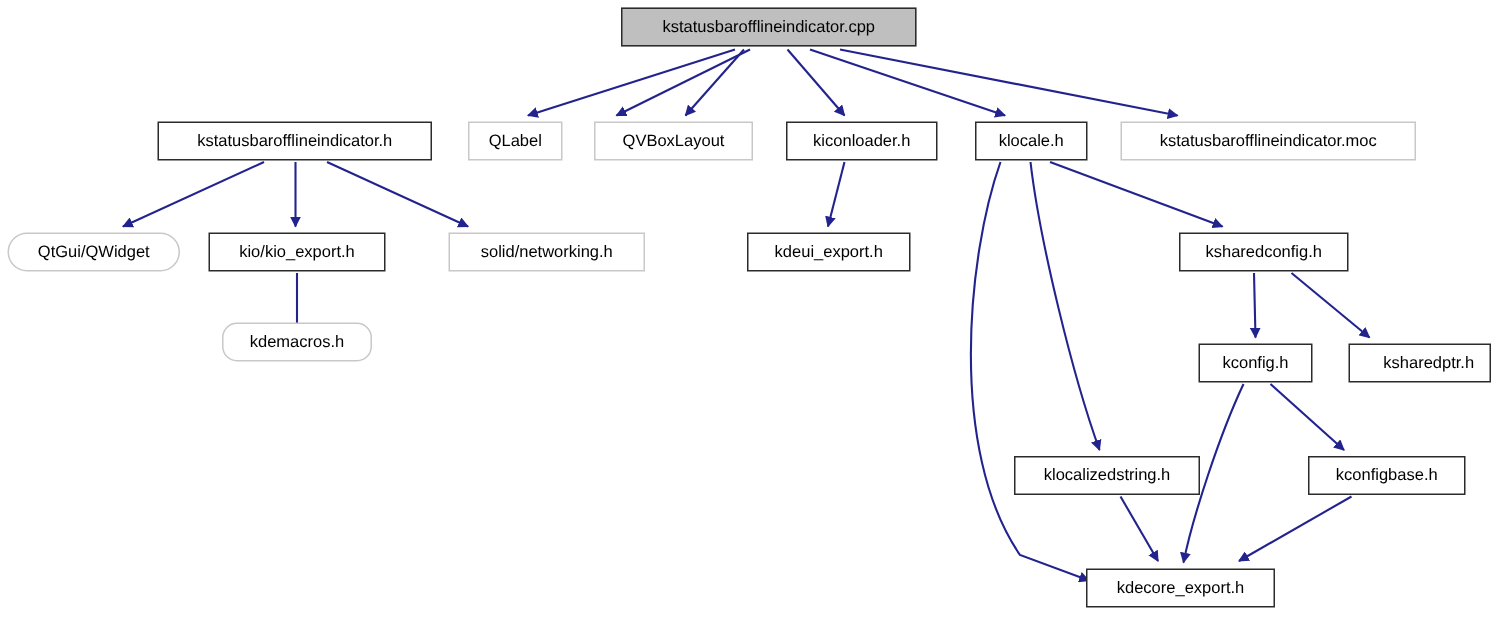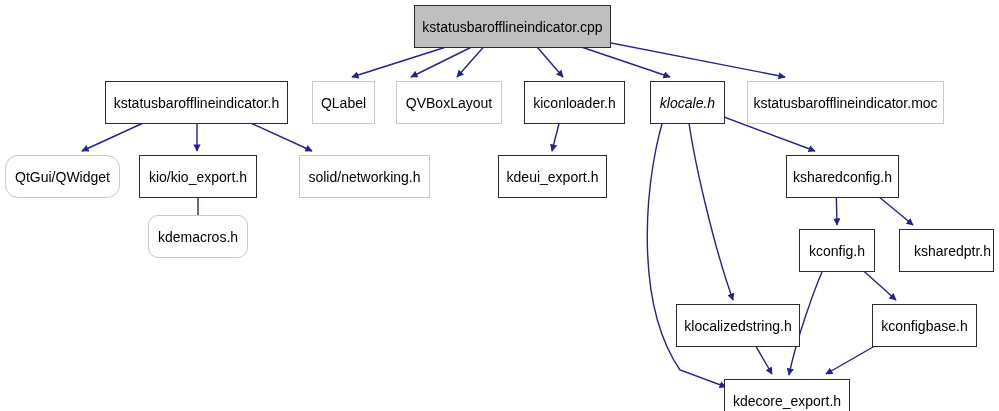--- a/index.html
+++ b/index.html
@@ -22,22 +22,22 @@
     width: 999px;
     height: 411px;
     pointer-events: none;
   }
   .node {
     position: absolute;
     box-sizing: border-box;
     display: flex;
     align-items: center;
     justify-content: center;
-    height: 43px;
-    font-size: 14px;
+    height: 26px;
+    font-size: 11px;
     color: #000000;
     white-space: nowrap;
     background: #ffffff;
     border: 1px solid #c8c8c8;
     z-index: 2;
   }
   .node.strong {
     border: 1.5px solid #2b2b2b;
   }
   .node.root {
@@ -79,21 +79,21 @@
         <path d="M901,331 L826,374" marker-end="url(#arrow)" stroke="#23238e"></path>
       </g>
   </svg>
 
   <div id="nodes">
       <div class="node root" style="left: 414px; top: 5px; width: 197px;">kstatusbarofflineindicator.cpp</div>
       <div class="node strong" style="left: 105px; top: 81px; width: 183px;">kstatusbarofflineindicator.h</div>
       <div class="node" style="left: 312px; top: 81px; width: 63px;">QLabel</div>
       <div class="node" style="left: 396px; top: 81px; width: 106px;">QVBoxLayout</div>
       <div class="node strong" style="left: 524px; top: 81px; width: 101px;">kiconloader.h</div>
-      <div class="node strong" style="left: 650px; top: 81px; width: 75px; font-style: italic;">klocale.h</div>
+      <div class="node strong" style="left: 650px; top: 81px; width: 75px;">klocale.h</div>
       <div class="node" style="left: 747px; top: 81px; width: 197px;">kstatusbarofflineindicator.moc</div>
       <div class="node" style="left: 5px; top: 155px; width: 115px; border-radius: 13px;">QtGui/QWidget</div>
       <div class="node strong" style="left: 139px; top: 155px; width: 118px;">kio/kio_export.h</div>
       <div class="node" style="left: 277px; top: 155px; width: 131px; margin-left: 22px;">solid/networking.h</div>
       <div class="node strong" style="left: 498px; top: 155px; width: 109px;">kdeui_export.h</div>
       <div class="node strong" style="left: 786px; top: 155px; width: 113px;">ksharedconfig.h</div>
       <div class="node" style="left: 148px; top: 215px; width: 100px; border-radius: 10px;">kdemacros.h</div>
       <div class="node strong" style="left: 799px; top: 229px; width: 76px;">kconfig.h</div>
       <div class="node strong" style="left: 899px; top: 229px; width: 95px; padding-left: 12px;">ksharedptr.h</div>
       <div class="node strong" style="left: 676px; top: 304px; width: 124px;">klocalizedstring.h</div>

